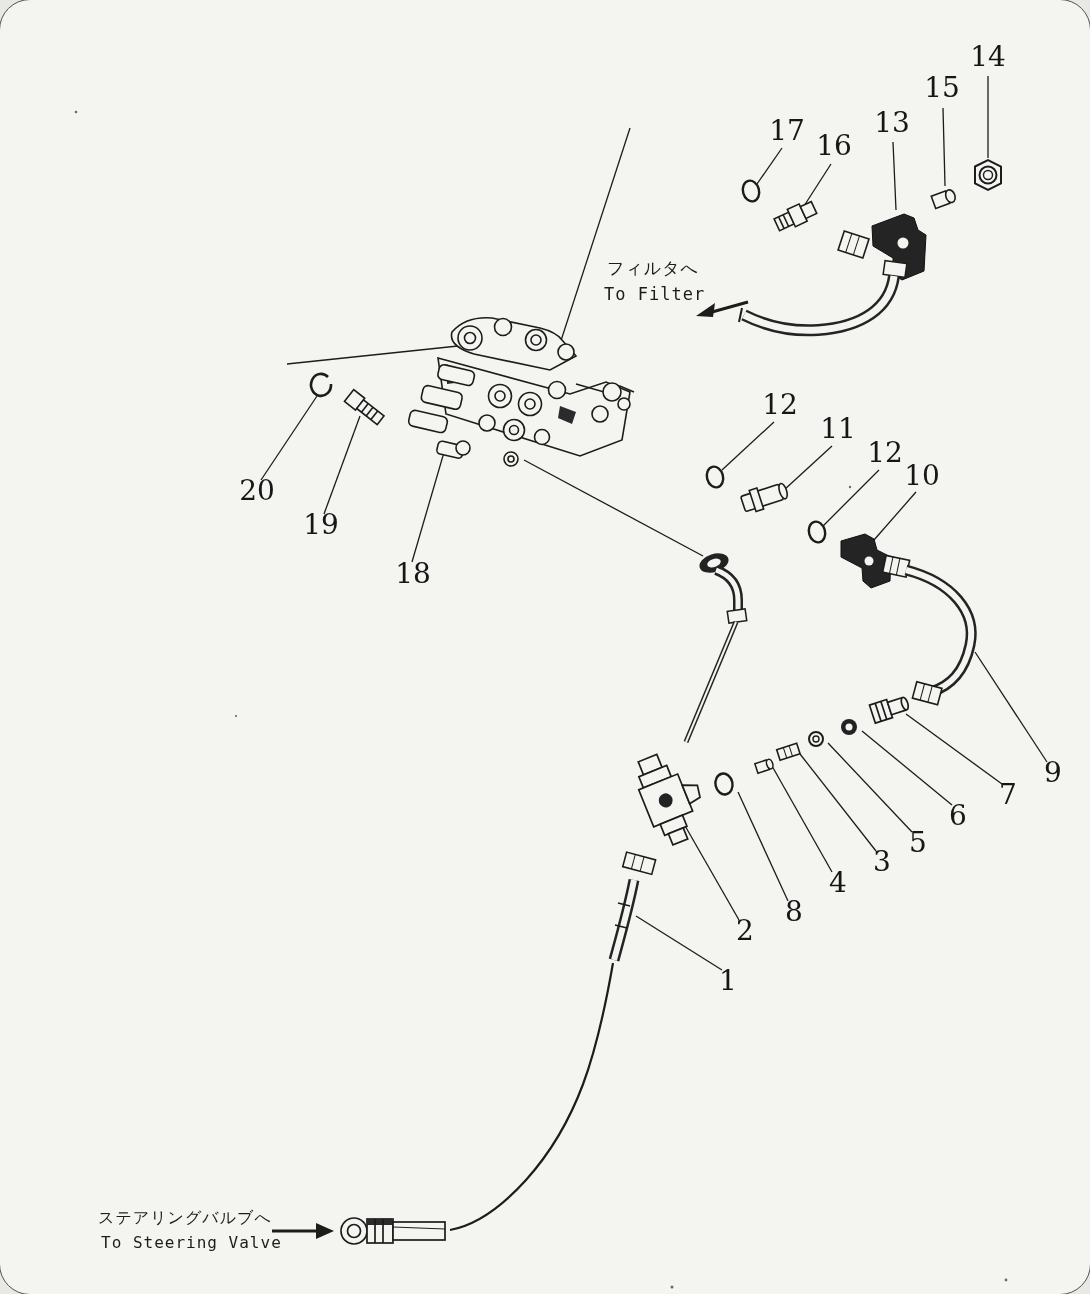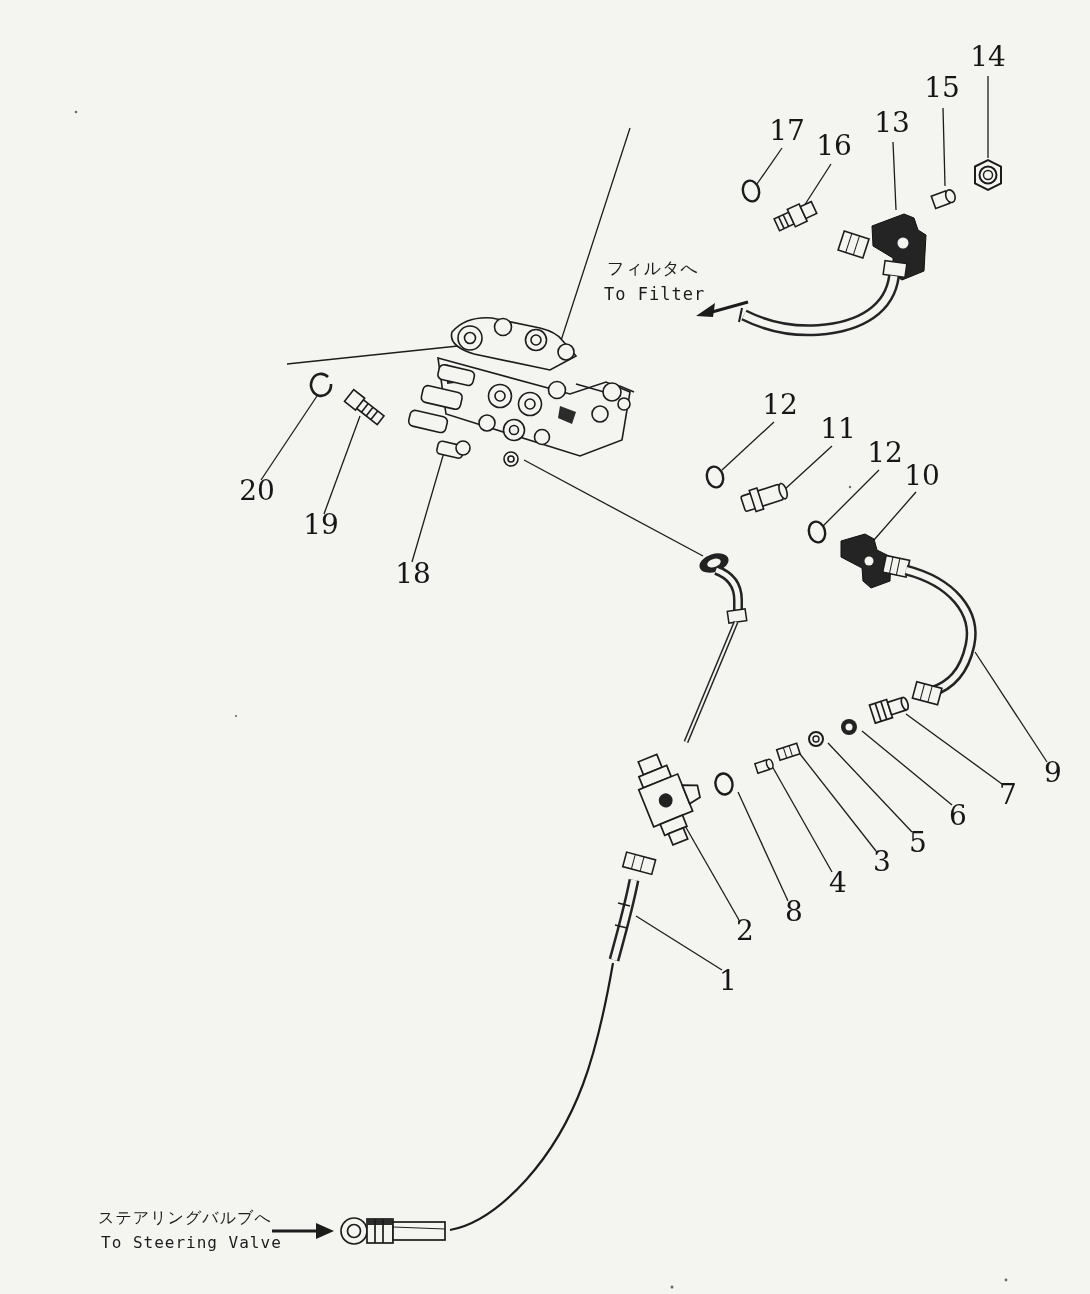--- a/index.html
+++ b/index.html
@@ -3,20 +3,21 @@
 <meta charset="utf-8">
 <style>
   html,body{margin:0;padding:0;background:#e8e8e5;}
   .page{
     position:relative;
     width:1090px;height:1294px;
     background:#f4f4f1;
     outline:1px solid #55524e;
     overflow:hidden;
     font-family:"DejaVu Sans", sans-serif;
+    border-radius:30px;
   }
   svg{position:absolute;left:0;top:0;}
   .callout{
     font-family:"DejaVu Serif", serif;
     font-size:28px;
     fill:#161616;
     text-anchor:middle;
   }
   .note{
     font-family:"DejaVu Sans Mono", monospace;

